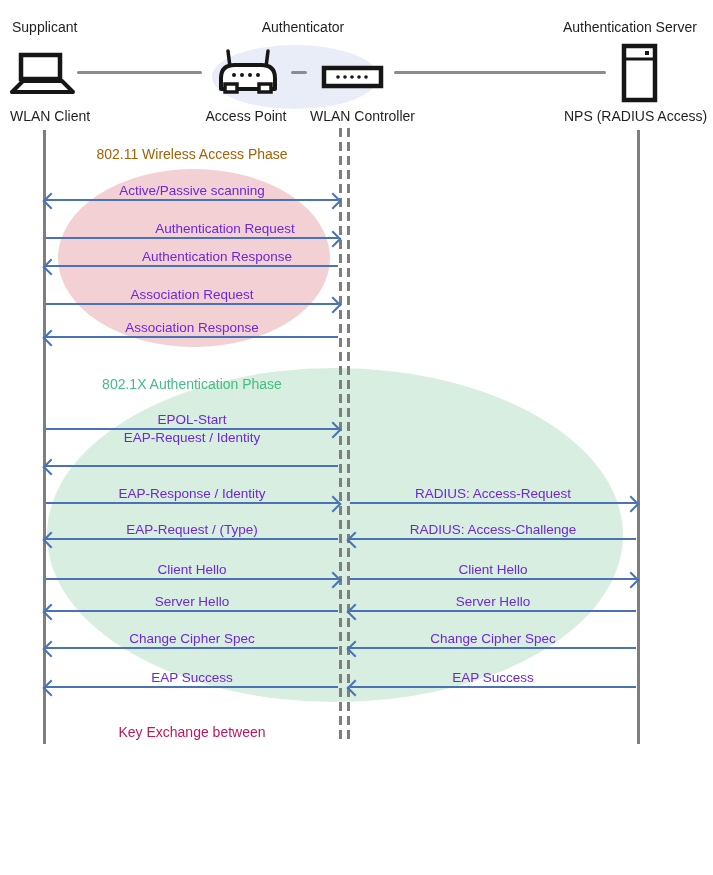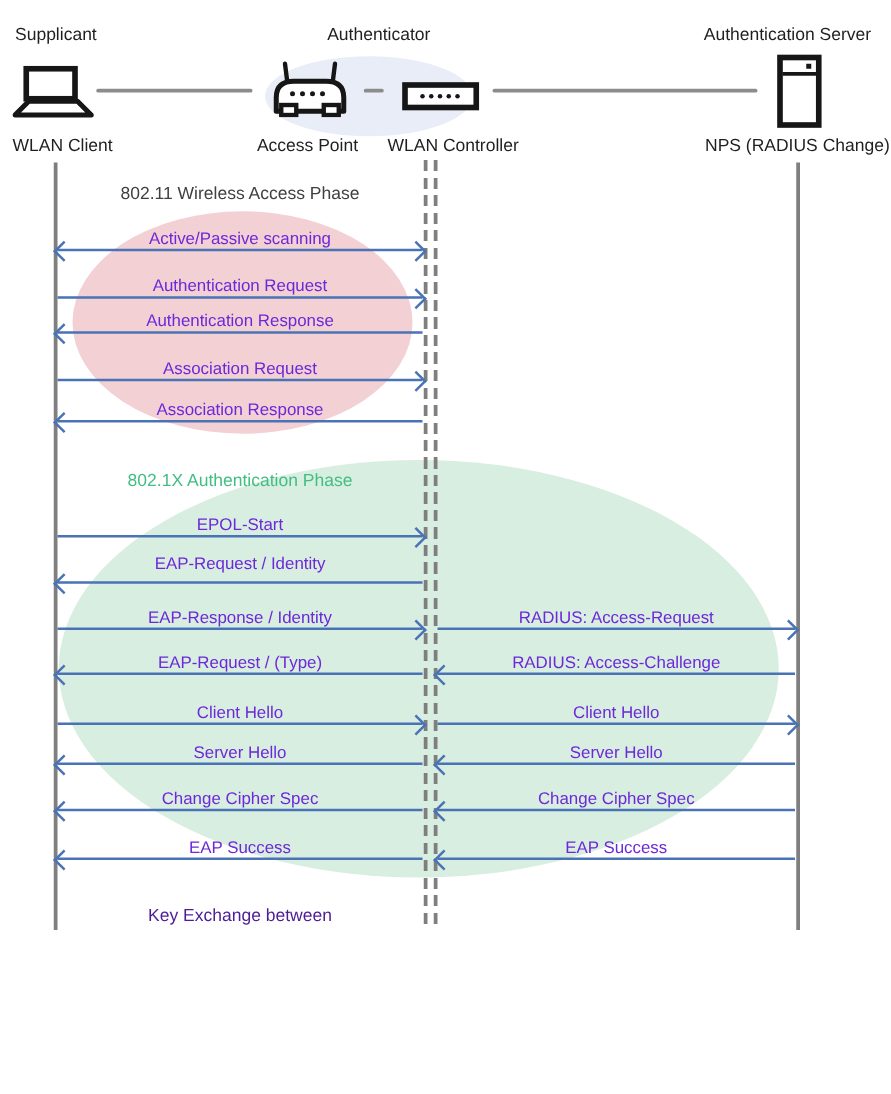--- a/index.html
+++ b/index.html
@@ -15,23 +15,23 @@
 
   .lifeline{position:absolute;width:3px;background:#7f7f7f;}
   .lifeline.dashed{background:repeating-linear-gradient(to bottom,#7f7f7f 0 9px,transparent 9px 14px);}
   .conn{position:absolute;height:3px;background:#8c8c8c;border-radius:2px;}
 
   .role{position:absolute;top:19px;font-size:14px;color:#1f1f1f;white-space:nowrap;}
   .node-label{position:absolute;top:108px;font-size:14px;color:#1f1f1f;white-space:nowrap;}
   .centered{text-align:center;}
 
   .phase-title{position:absolute;font-size:14px;text-align:center;white-space:nowrap;line-height:17px;}
-  .pt-red{color:#404040;}
+  .pt-red{color:#a16207;}
   .pt-green{color:#42be82;}
-  .pt-orange{color:#4c1d95;}
+  .pt-orange{color:#be185d;}
 
   .half-l{left:46px;width:292px;}
   .half-r{left:350px;width:286px;}
 
   .msg-label{position:absolute;font-size:13.5px;color:#6d28d9;text-align:center;white-space:nowrap;}
   .arrow{position:absolute;height:0;border-top:2.4px solid #4973b5;}
   .head{position:absolute;width:10px;height:10px;top:-6.4px;}
   .head-r{right:-1px;border-top:2.4px solid #4973b5;border-right:2.4px solid #4973b5;transform:rotate(45deg);}
   .head-l{left:-1px;border-bottom:2.4px solid #4973b5;border-left:2.4px solid #4973b5;transform:rotate(45deg);}
 
@@ -83,65 +83,65 @@
 
   <svg class="icon" style="left:618px;top:42px;" width="42" height="62" viewBox="0 0 42 62">
     <rect x="6" y="4" width="31" height="54" fill="#fff" stroke="#161616" stroke-width="4.5"></rect>
     <path d="M8,17 L35,17" stroke="#161616" stroke-width="3" fill="none"></path>
     <rect x="27" y="9" width="4" height="4" fill="#161616"></rect>
   </svg>
 
   <div class="node-label" style="left:10px;">WLAN Client</div>
   <div class="node-label centered" style="left:194px;width:104px;">Access Point</div>
   <div class="node-label centered" style="left:305px;width:115px;">WLAN Controller</div>
-  <div class="node-label" style="left:564px;">NPS (RADIUS Change)</div>
+  <div class="node-label" style="left:564px;">NPS (RADIUS Access)</div>
 
   <div class="lifeline" style="left:43px;top:130px;height:731px;"></div>
   <div class="lifeline dashed" style="left:339px;top:128px;height:726px;"></div>
   <div class="lifeline dashed" style="left:347px;top:128px;height:726px;"></div>
   <div class="lifeline" style="left:637px;top:130px;height:723px;"></div>
 
   <div class="phase-title pt-red half-l" style="top:146px;">802.11 Wireless Access Phase</div>
   <div class="phase-title pt-green half-l" style="top:376px;">802.1X Authentication Phase</div>
   <div class="phase-title pt-orange half-l" style="top:724px;">
     <div>Key Exchange between</div>
   </div>
 
   <div class="msg-label half-l" style="top:183px;">Active/Passive scanning</div>
   <div class="arrow half-l" style="top:199px;">
       <span class="head head-l"></span>
       <span class="head head-r"></span>
     </div>
 
-  <div class="msg-label half-l" style="top:221px;">Authentication Request</div>
+  <div class="msg-label half-l" style="top:221px;padding-left:33px;">Authentication Request</div>
   <div class="arrow half-l" style="top:237px;">
       <span class="head head-r"></span>
     </div>
 
-  <div class="msg-label half-l" style="top:249px;">Authentication Response</div>
+  <div class="msg-label half-l" style="top:249px;margin-left:25px;">Authentication Response</div>
   <div class="arrow half-l" style="top:265px;">
       <span class="head head-l"></span>
     </div>
 
   <div class="msg-label half-l" style="top:287px;">Association Request</div>
   <div class="arrow half-l" style="top:303px;">
       <span class="head head-r"></span>
     </div>
 
   <div class="msg-label half-l" style="top:320px;">Association Response</div>
   <div class="arrow half-l" style="top:336px;">
       <span class="head head-l"></span>
     </div>
 
   <div class="msg-label half-l" style="top:412px;">EPOL-Start</div>
   <div class="arrow half-l" style="top:428px;">
       <span class="head head-r"></span>
     </div>
 
-  <div class="msg-label half-l" style="top:443px;text-align:center;">EAP-Request / Identity</div>
+  <div class="msg-label half-l" style="top:430px;text-align:center;">EAP-Request / Identity</div>
   <div class="arrow half-l" style="top:465px;">
       <span class="head head-l"></span>
     </div>
 
   <div class="msg-label half-l" style="top:486px;">EAP-Response / Identity</div>
   <div class="arrow half-l" style="top:502px;">
       <span class="head head-r"></span>
     </div>
 
   <div class="msg-label half-r" style="top:486px;">RADIUS: Access-Request</div>

